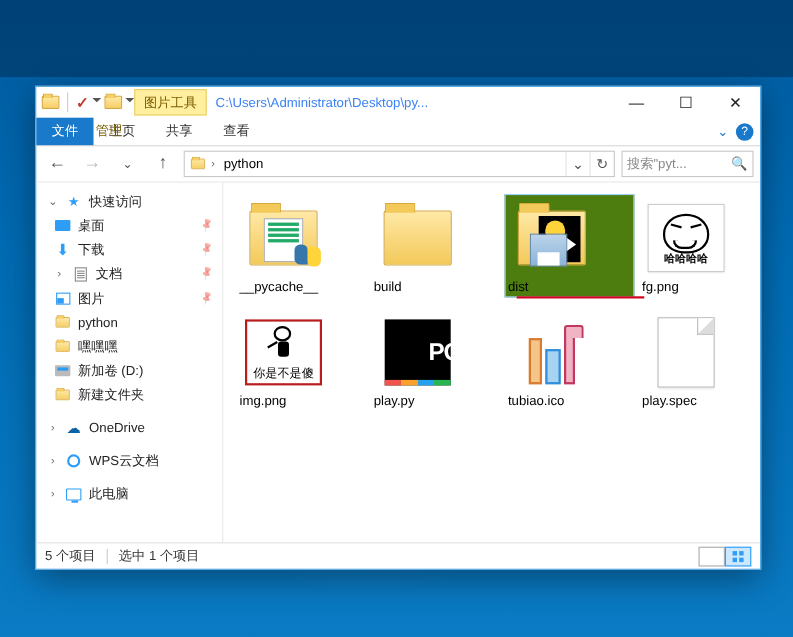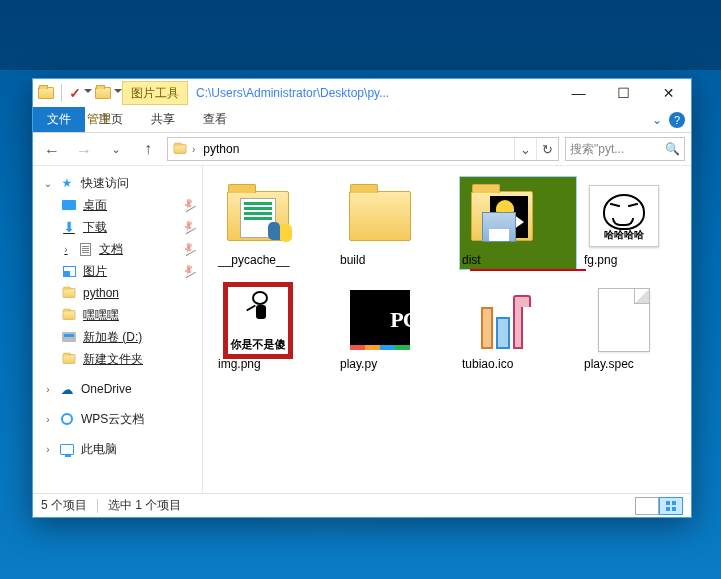--- a/index.html
+++ b/index.html
@@ -40,21 +40,21 @@
 .addr-bar .seg { padding:0 4px; display:flex; align-items:center; gap:4px; font-size:12px; }
 .addr-chev { color:#666; font-size:10px; }
 .addr-right { margin-left:auto; display:flex; }
 .addr-icn { width:22px; height:22px; display:flex; align-items:center; justify-content:center; color:#555; border-left:1px solid #e4e4e4; font-size:13px; }
 .search-box { width:120px; height:24px; border:1px solid #c8c8c8; display:flex; align-items:center; padding:0 4px; font-size:12px; color:#888; }
 .search-box .mag { margin-left:auto; color:#555; }
 
 .body-area { flex:1; display:flex; min-height:0; border-top:1px solid #e8e8e8; }
 .sidebar { width:170px; border-right:1px solid #e8e8e8; overflow-y:auto; font-size:12px; padding:6px 0; }
 .sb-item { display:flex; align-items:center; gap:6px; height:22px; padding-left:10px; color:#222; cursor:default; }
-.sb-item.indent { padding-left:28px;text-decoration:underline; }
+.sb-item.indent { padding-left:16px; }
 .sb-item.indent.pin::after { content:"📌"; font-size:9px; margin-left:auto; margin-right:8px; opacity:.5; transform:rotate(-30deg); }
 .sb-exp { width:10px; text-align:center; color:#666; font-size:10px; }
 .sb-ico { width:16px; height:14px; display:flex; align-items:center; justify-content:center; }
 .sb-star { color:#2e9df7; }
 .sb-desktop { width:14px; height:10px; background:#2e9df7; border-radius:1px; }
 .sb-down { color:#2e9df7; font-size:14px; }
 .sb-doc { width:11px; height:13px; background:#fff; border:1px solid #888; position:relative; }
 .sb-doc::after { content:""; position:absolute; top:2px; left:1px; right:1px; height:1px; background:#888; box-shadow:0 2px #888,0 4px #888,0 6px #888; }
 .sb-pic { width:13px; height:11px; background:#fff; border:1px solid #2e9df7; position:relative; }
 .sb-pic::after { content:""; position:absolute; bottom:0; left:0; width:6px; height:5px; background:#2e9df7; }
@@ -88,29 +88,29 @@
 .dist-floppy::after { content:""; position:absolute; bottom:0; left:6px; width:20px; height:12px; background:#fff; }
 
 .img-frame { width:70px; height:62px; background:#fff; border:1px solid #ccc; box-shadow:0 1px 2px rgba(0,0,0,.2); display:flex; align-items:center; justify-content:center; overflow:hidden; font-size:10px; text-align:center; }
 .fg-face { width:48px; height:44px; position:relative; }
 .fg-face .head { width:42px; height:36px; border:2px solid #000; border-radius:50% 50% 45% 45%; background:#fff; position:absolute; top:0; left:3px; }
 .fg-face .brow { position:absolute; width:10px; height:2px; background:#000; top:10px; }
 .fg-face .brow.l { left:10px; transform:rotate(15deg); } .fg-face .brow.r { right:10px; transform:rotate(-15deg); }
 .fg-face .mouth { position:absolute; width:22px; height:8px; border:2px solid #000; border-top:none; border-radius:0 0 12px 12px; bottom:12px; left:12px; }
 .fg-face .txt { position:absolute; bottom:-4px; width:100%; text-align:center; font-size:10px; font-weight:bold; }
 
-.img2 { width:70px; height:77px; background:#fff; border:5px solid #b91c1c; position:relative; font-weight:bold; }
+.img2 { width:70px; height:60px; background:#fff; border:2px solid #b91c1c; position:relative; font-weight:normal; }
 .img2 .guy { position:absolute; top:4px; left:18px; width:32px; height:32px; }
 .img2 .guy .head { width:16px; height:14px; background:#fff; border:2px solid #000; border-radius:50%; position:absolute; left:6px; top:0; }
 .img2 .guy .body { width:10px; height:14px; background:#000; position:absolute; left:10px; top:14px; border-radius:3px; }
 .img2 .guy .arm { width:10px; height:2px; background:#000; position:absolute; top:16px; left:0; transform:rotate(-30deg); }
 .img2 .txt { position:absolute; bottom:2px; width:100%; text-align:center; font-size:11px; }
 
 .pc-icon { width:60px; height:60px; background:#000; display:flex; align-items:center; justify-content:center; position:relative; }
-.pc-icon .pc { color:#fff; font-size:22px; font-weight:900; font-family:Liberation Serif, serif; letter-spacing:-1px;margin-left:48px; }
+.pc-icon .pc { color:#fff; font-size:22px; font-weight:900; font-family:Liberation Sans, sans-serif; letter-spacing:-1px;margin-left:48px; }
 .pc-icon::after { content:""; position:absolute; bottom:0; left:0; height:5px; width:100%; background:linear-gradient(90deg,#f0544c 25%,#f9a12b 25% 50%,#24a0ed 50% 75%,#29b351 75%); }
 
 .blank-file { width:52px; height:64px; background:#fff; border:1px solid #bbb; position:relative; box-shadow:0 1px 2px rgba(0,0,0,.1); }
 .blank-file::before { content:""; position:absolute; top:0; right:0; width:14px; height:14px; background:linear-gradient(135deg,#fff 48%, #ddd 52%); border-left:1px solid #bbb; border-bottom:1px solid #bbb; }
 
 .tubiao { width:60px; height:58px; display:flex; align-items:flex-end; justify-content:center; gap:3px; }
 .tubiao .shape { border:2px solid; }
 .tubiao .r1 { width:12px; height:42px; border-color:#d97b2e; background:#f5c489; }
 .tubiao .r2 { width:14px; height:32px; border-color:#2e8ed9; background:#a6d3f2; }
 .tubiao .r3 { width:10px; height:48px; border-color:#c1395e; background:#f0b4c5; position:relative; }

